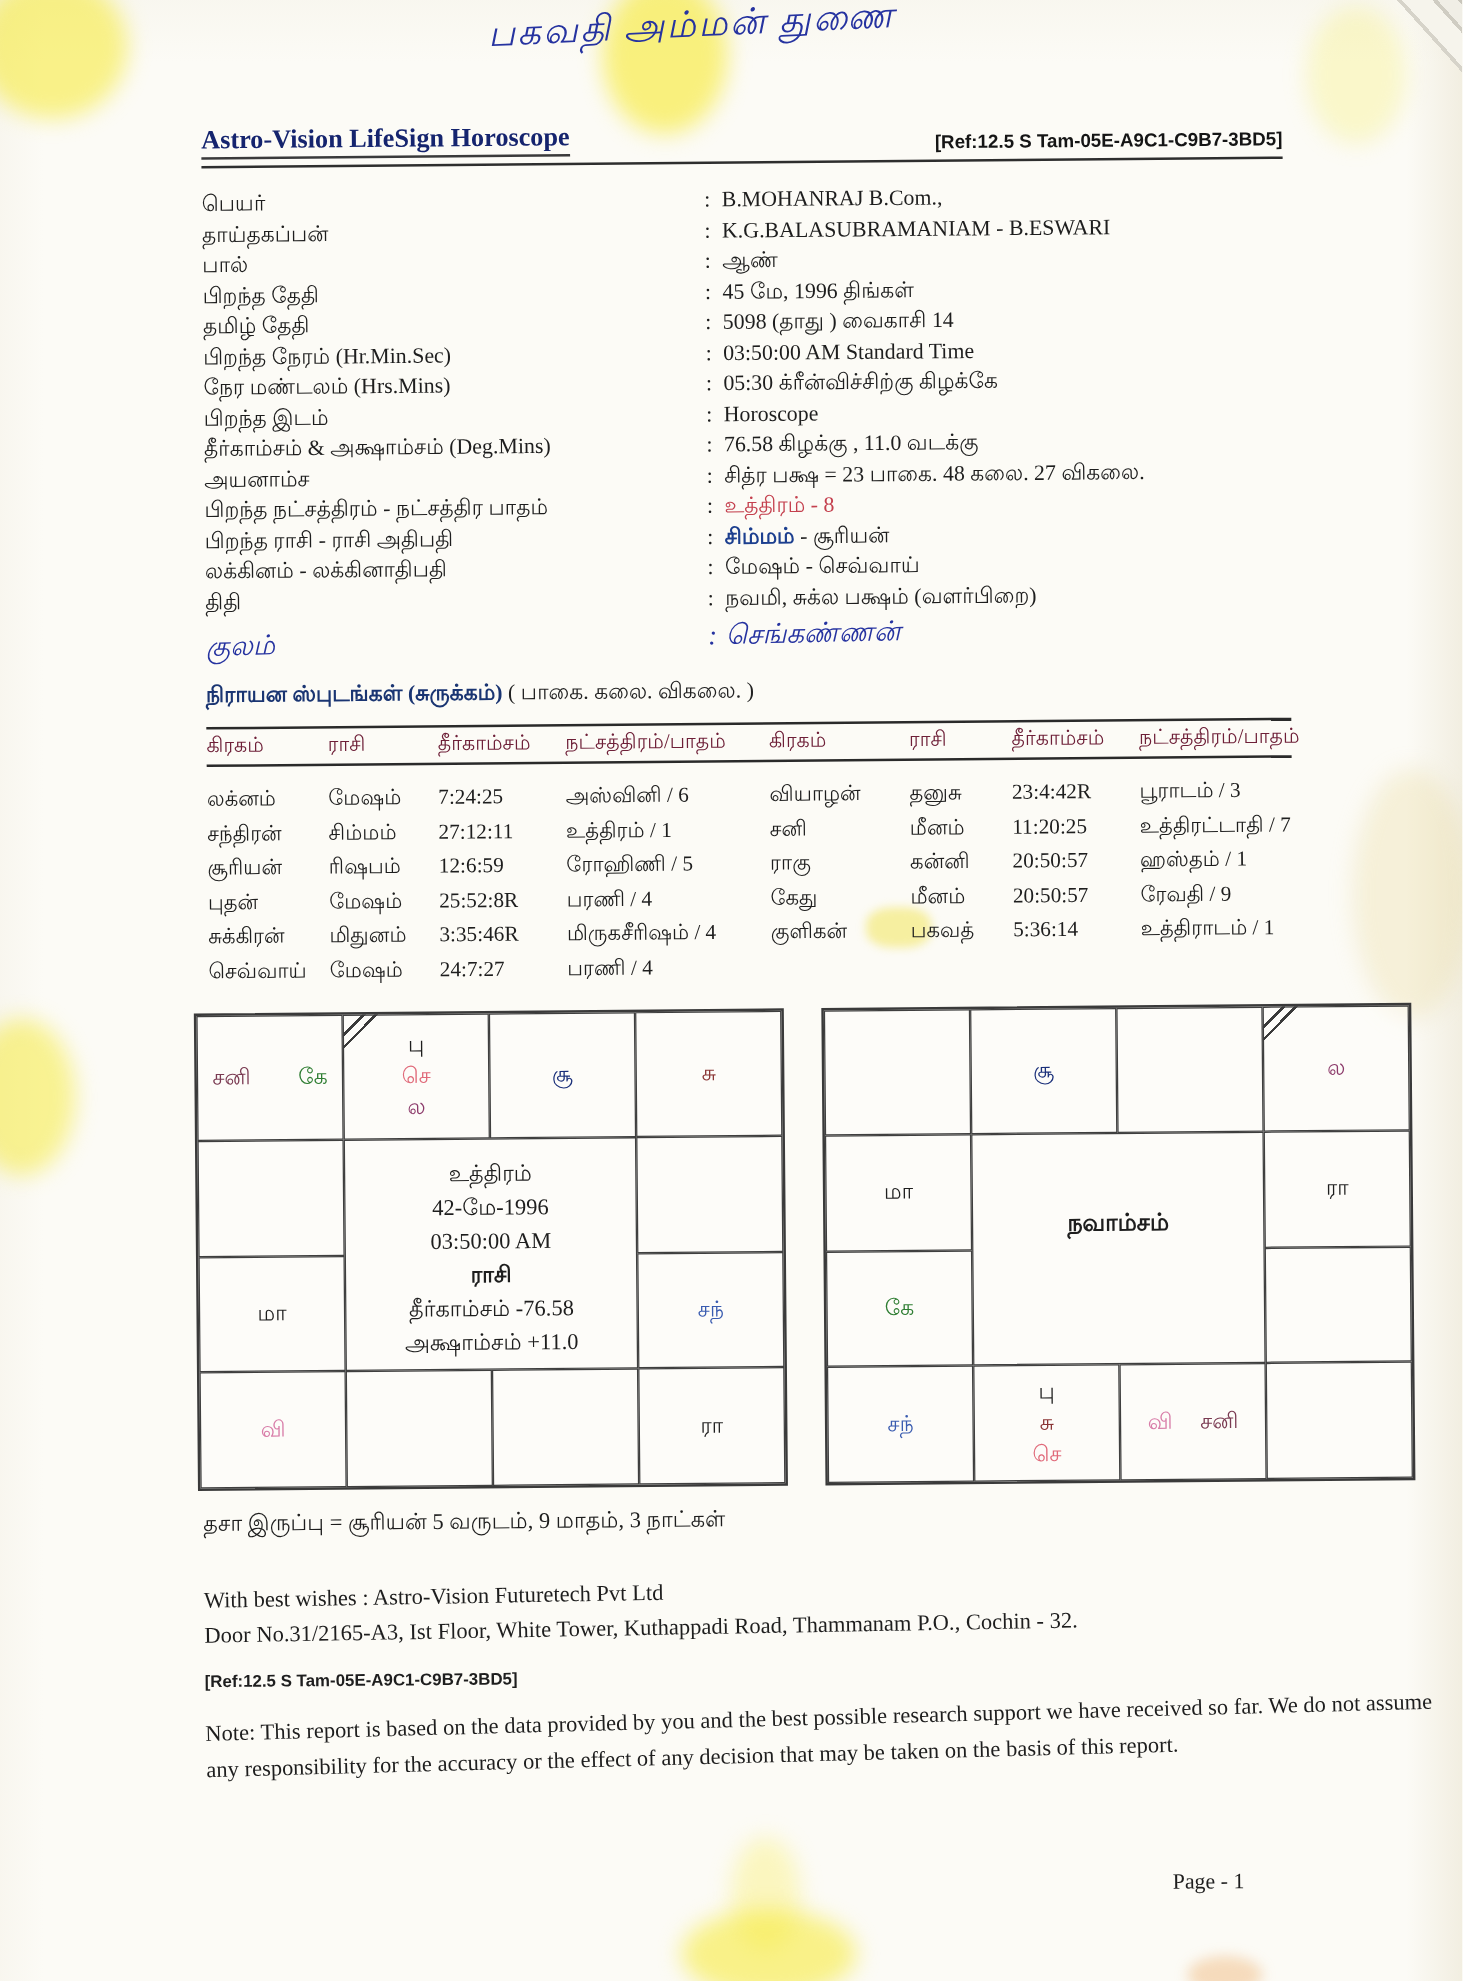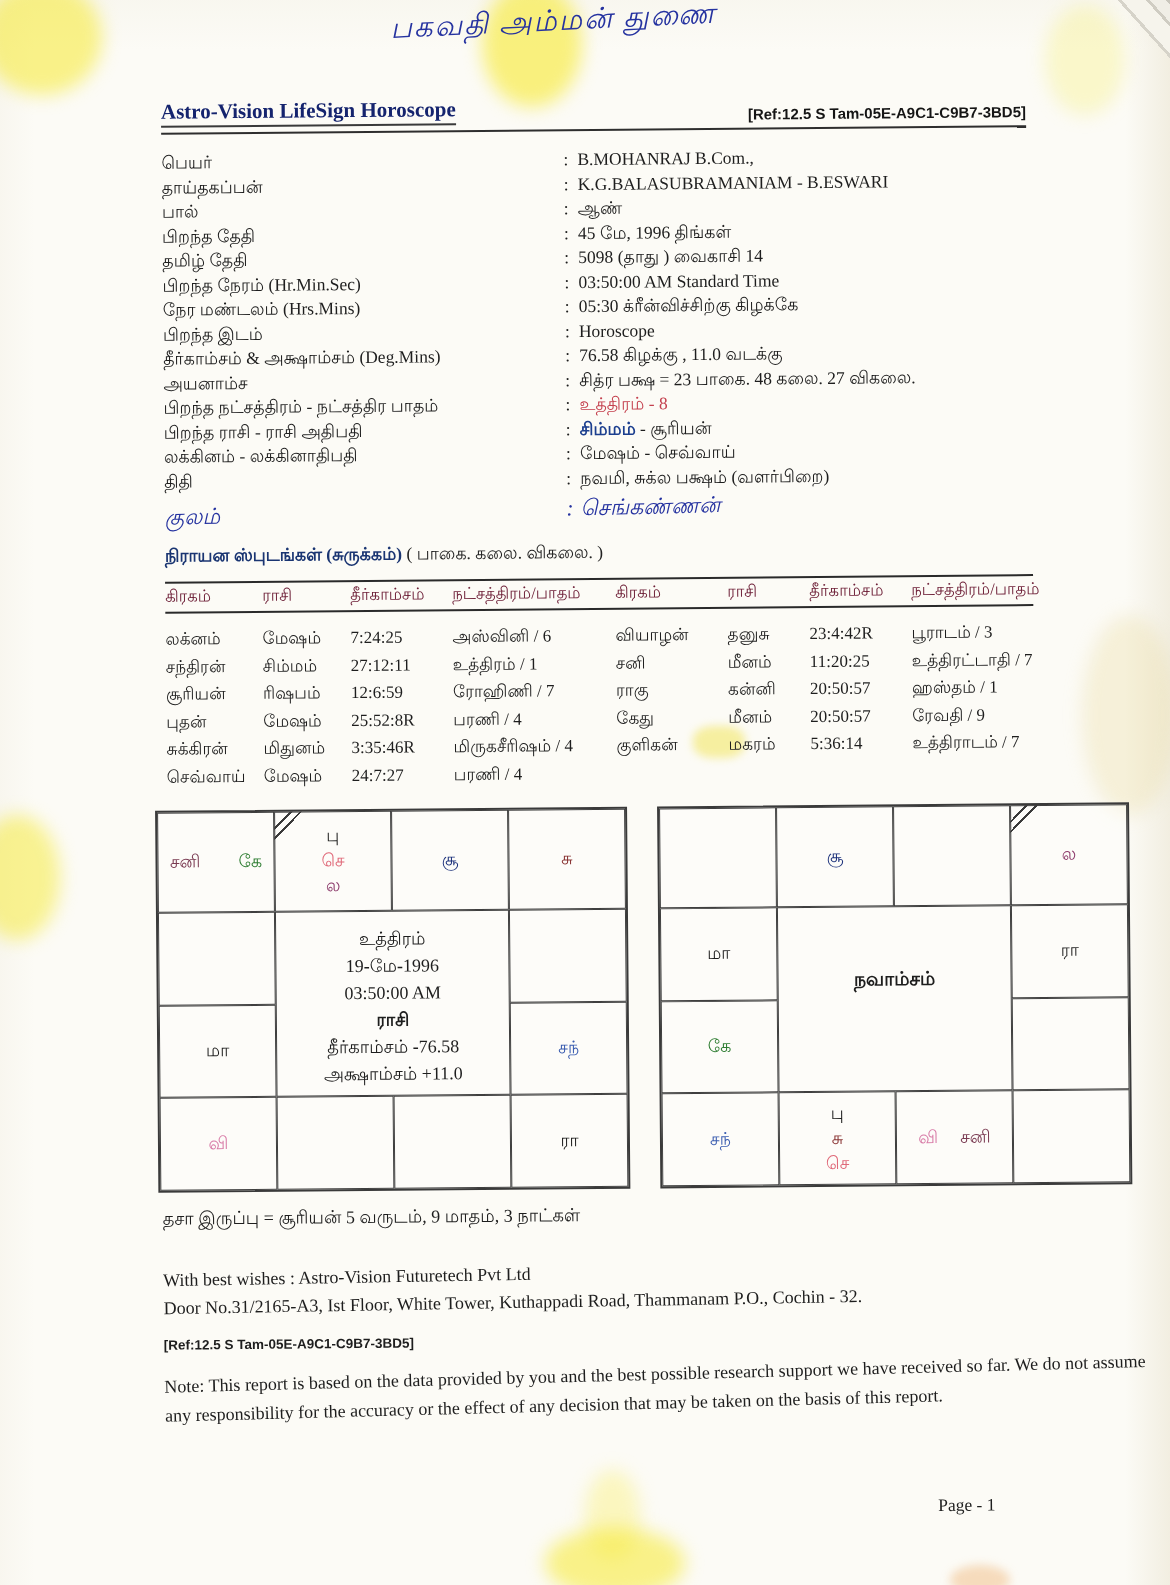--- a/index.html
+++ b/index.html
@@ -202,41 +202,41 @@
         <span>சிம்மம்</span>
         <span>27:12:11</span>
         <span>உத்திரம் / 1</span>
         <span>சனி</span>
         <span>மீனம்</span>
         <span>11:20:25</span>
         <span>உத்திரட்டாதி / 7</span>
         <span>சூரியன்</span>
         <span>ரிஷபம்</span>
         <span>12:6:59</span>
-        <span>ரோஹிணி / 7</span>
+        <span>ரோஹிணி / 5</span>
         <span>ராகு</span>
         <span>கன்னி</span>
         <span>20:50:57</span>
         <span>ஹஸ்தம் / 1</span>
         <span>புதன்</span>
         <span>மேஷம்</span>
         <span>25:52:8R</span>
         <span>பரணி / 4</span>
         <span>கேது</span>
         <span>மீனம்</span>
         <span>20:50:57</span>
         <span>ரேவதி / 9</span>
         <span>சுக்கிரன்</span>
         <span>மிதுனம்</span>
         <span>3:35:46R</span>
         <span>மிருகசீரிஷம் / 4</span>
         <span>குளிகன்</span>
-        <span>மகரம்</span>
+        <span>பகவத்</span>
         <span>5:36:14</span>
-        <span>உத்திராடம் / 7</span>
+        <span>உத்திராடம் / 1</span>
         <span>செவ்வாய்</span>
         <span>மேஷம்</span>
         <span>24:7:27</span>
         <span>பரணி / 4</span>
         <span></span>
         <span></span>
         <span></span>
         <span></span>
       </div>
 
@@ -269,21 +269,21 @@
           <div class="cell" style="grid-area: 4 / 1;">
             <span style="color: rgb(216, 124, 168);">வி</span>
           </div>
           <div class="cell" style="grid-area: 4 / 2;"></div>
           <div class="cell" style="grid-area: 4 / 3;"></div>
           <div class="cell" style="grid-area: 4 / 4;">
             <span style="color: rgb(30, 30, 30);">ரா</span>
           </div>
           <div class="center rasi-center">
             <div>உத்திரம்</div>
-            <div>19-மே-1996</div>
+            <div>42-மே-1996</div>
             <div>03:50:00 AM</div>
             <div style="font-weight: bold;">ராசி</div>
             <div>தீர்காம்சம்  -76.58</div>
             <div>அக்ஷாம்சம்  +11.0</div>
           </div>
         </div>
       <div class="chart" id="nav-chart">
           <div class="cell" style="grid-area: 1 / 1;"></div>
           <div class="cell" style="grid-area: 1 / 2;">
             <span style="color: rgb(26, 47, 122);">சூ</span>

